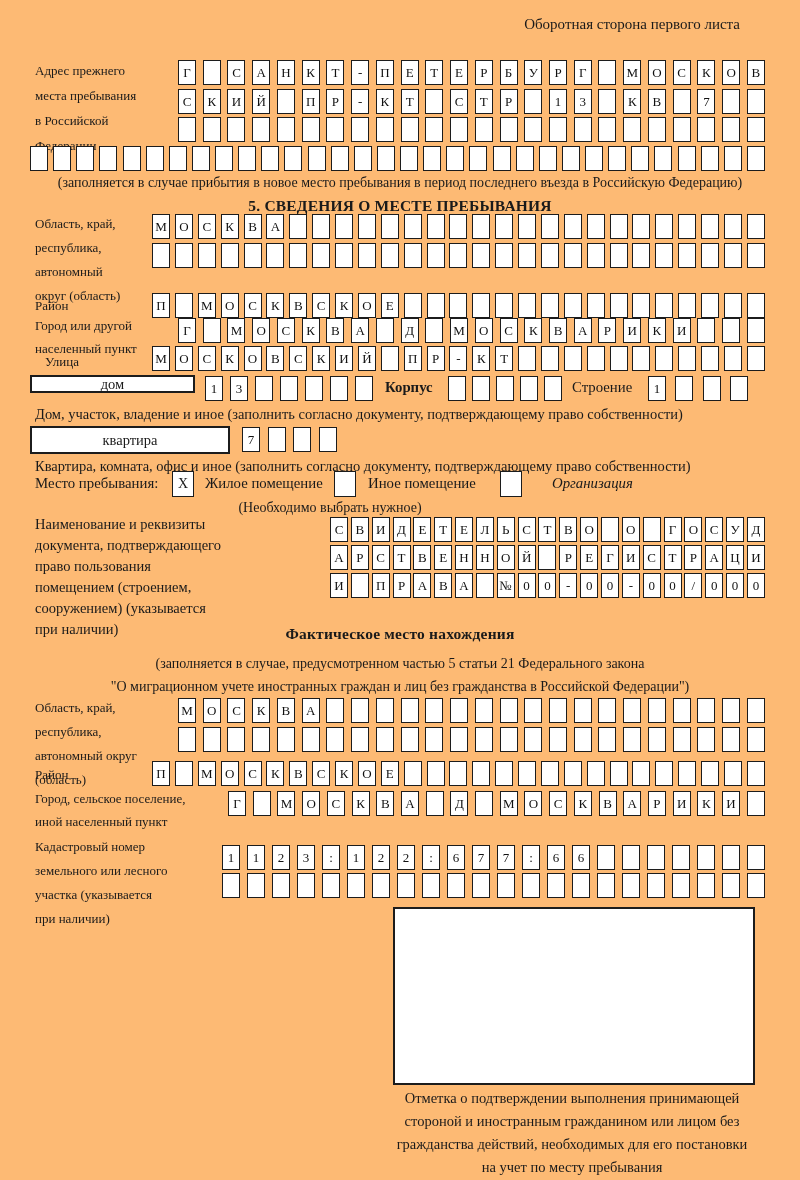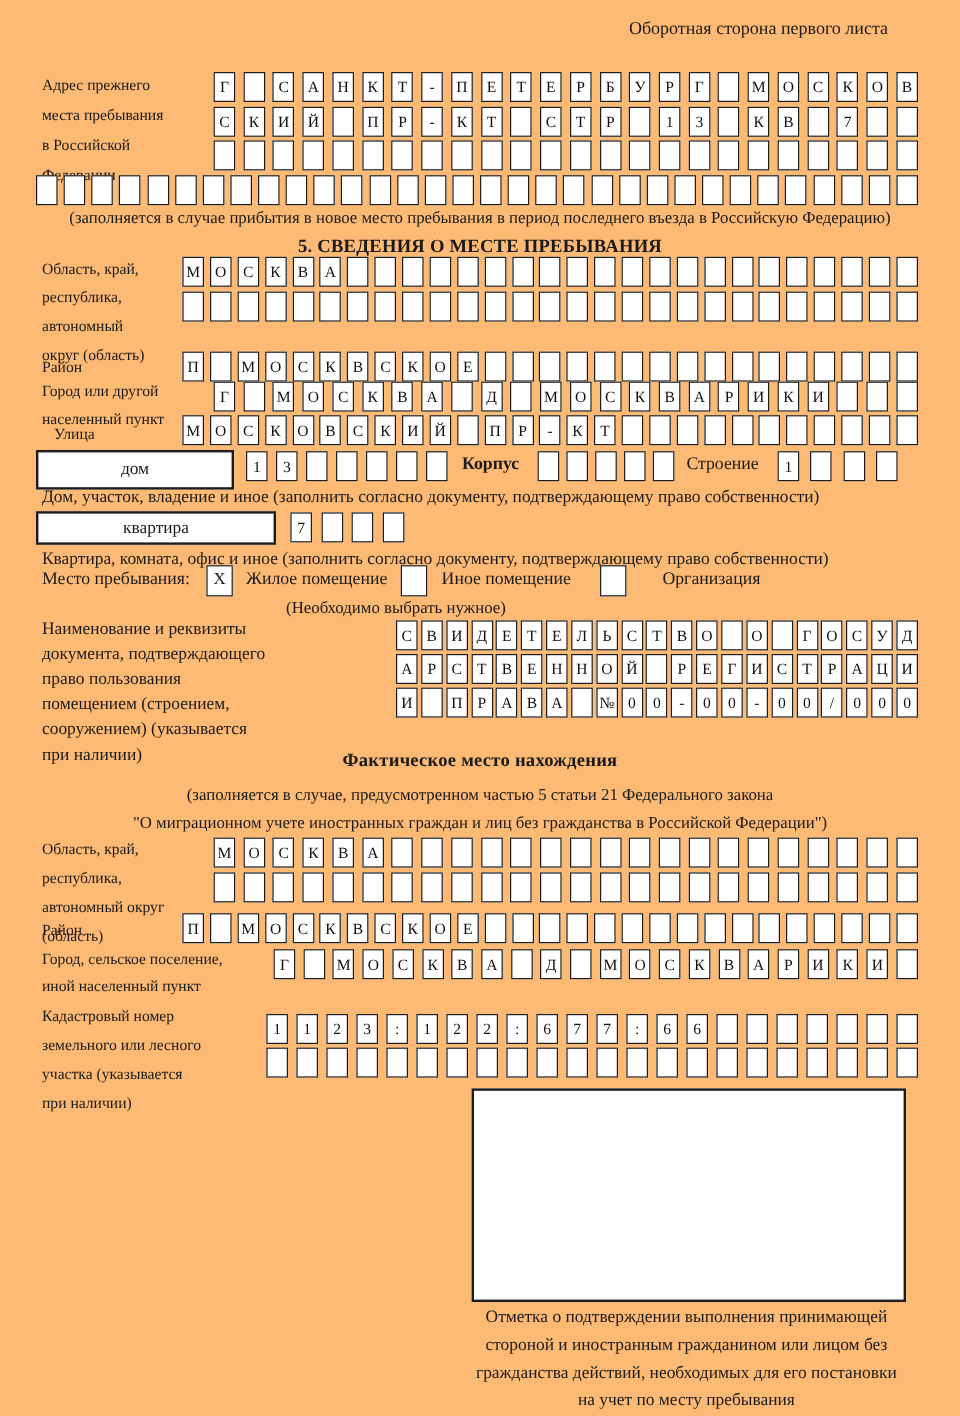--- a/index.html
+++ b/index.html
@@ -312,21 +312,21 @@
       <span class="cell"></span>
       <span class="cell"></span>
       <span class="cell"></span>
       <span class="cell"></span>
       <span class="cell"></span>
       <span class="cell"></span>
       <span class="cell"></span>
       <span class="cell"></span>
     </div>
 
-  <div class="abs bigbox" style="left:30px;top:375px;width:165px;height:33px;">дом</div>
+  <div class="abs bigbox" style="left:30px;top:375px;width:165px;height:18px;">дом</div>
   <div class="abs cellrow" style="left:205px;top:376px;width:168px;">
       <span class="cell">1</span>
       <span class="cell">3</span>
       <span class="cell"></span>
       <span class="cell"></span>
       <span class="cell"></span>
       <span class="cell"></span>
       <span class="cell"></span>
     </div>
   <div class="abs inline-lbl" style="left:385px;top:379px;font-weight:bold;">Корпус</div>
@@ -354,21 +354,21 @@
       <span class="cell"></span>
     </div>
   <div class="abs" style="left:35px;top:458px;font-size:14.5px;">Квартира, комната, офис и иное (заполнить согласно документу, подтверждающему право собственности)</div>
 
   <div class="abs inline-lbl" style="left:35px;top:475px;">Место пребывания:</div>
   <div class="abs chk" style="left:172px;top:471px;">X</div>
   <div class="abs inline-lbl" style="left:205px;top:475px;">Жилое помещение</div>
   <div class="abs chk" style="left:334px;top:471px;"></div>
   <div class="abs inline-lbl" style="left:368px;top:475px;">Иное помещение</div>
   <div class="abs chk" style="left:500px;top:471px;"></div>
-  <div class="abs inline-lbl" style="left:552px;top:475px;">Организация</div>
+  <div class="abs inline-lbl" style="left:552px;top:475px;font-style:italic;">Организация</div>
   <div class="abs note" style="left:180px;top:500px;width:300px;">(Необходимо выбрать нужное)</div>
 
   <div class="abs lbl-sm" style="left:35px;top:514px;width:290px;">Наименование и реквизиты
 документа, подтверждающего
 право пользования
 помещением (строением,
 сооружением) (указывается
 при наличии)</div>
   <div class="abs cellrow" style="left:330px;top:517px;width:435px;">
       <span class="cell">С</span>

